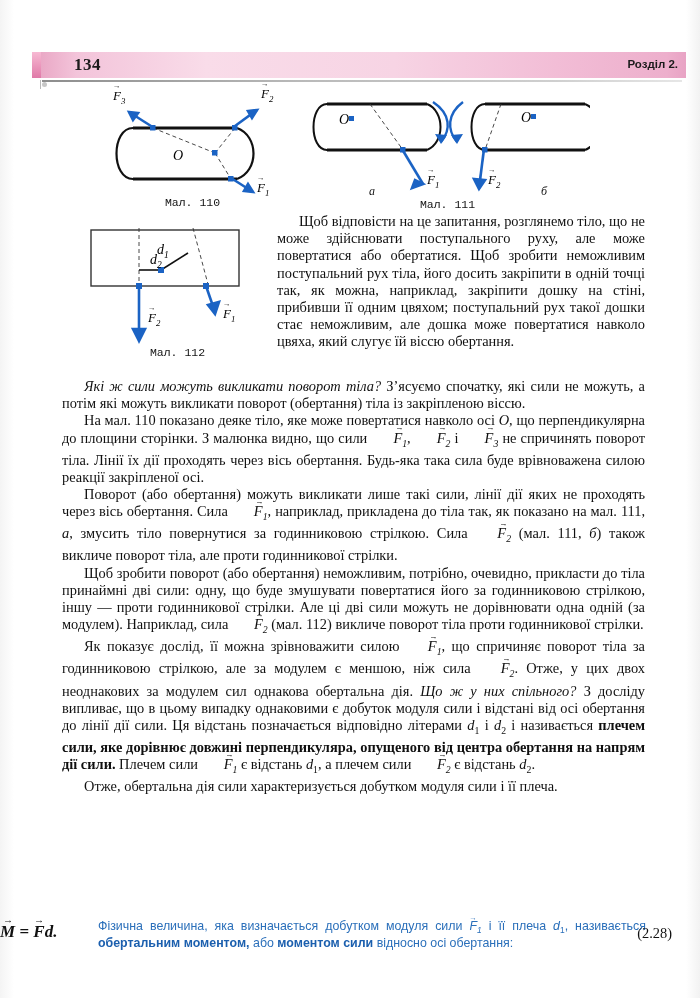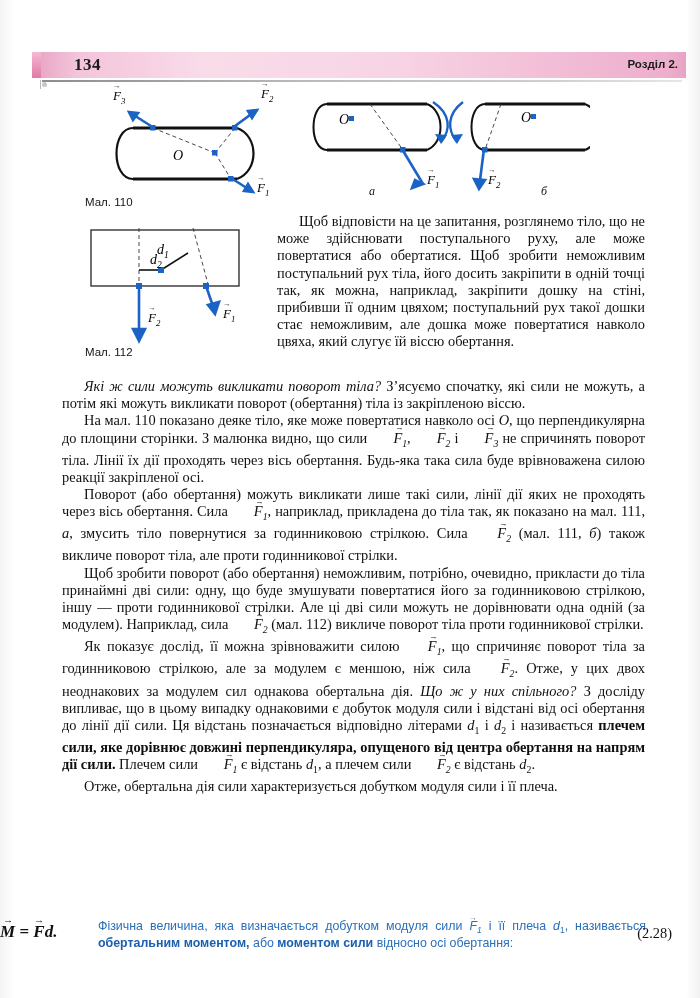--- a/index.html
+++ b/index.html
@@ -47,22 +47,22 @@
     transform:rotate(0deg);
   }
   .corner-mark:after{
     content:""; position:absolute; left:1px; top:2px; width:5px; height:5px;
     border-radius:50%; background:#c7c7c7;
   }
 
   
   .fig { position:absolute; }
   .fig-caption {
-    font-family:Liberation Sans, sans-serif;
-    font-size:11.5px; color:#141414; text-align:left;
+    font-family:Liberation Mono, monospace;
+    font-size:11.5px; color:#141414; text-align:center;
     white-space:nowrap;
   }
   .fig-sub {
     font-family:"Liberation Serif", serif;
     font-style:italic; font-size:12px; color:#141414;
     position:absolute;
   }
 
   
   .body-col {
@@ -200,20 +200,21 @@
     <div style="position:absolute; left:34px; top:24px; font-family:'Liberation Serif',serif; font-style:italic; font-size:14px;">O</div>
     <div style="position:absolute; left:216px; top:22px; font-family:'Liberation Serif',serif; font-style:italic; font-size:14px;">O</div>
     <div style="position:absolute; left:122px; top:84px; font-family:'Liberation Serif',serif; font-style:italic; font-size:13px;">
       <span class="vec">F</span><sub class="s">1</sub>
     </div>
     <div style="position:absolute; left:183px; top:84px; font-family:'Liberation Serif',serif; font-style:italic; font-size:13px;">
       <span class="vec">F</span><sub class="s">2</sub>
     </div>
     <div class="fig-sub" style="left:64px; top:96px;">а</div>
     <div class="fig-sub" style="left:236px; top:96px;">б</div>
+    <div class="fig-caption" style="position:absolute; left:0; top:110px; width:285px;">Мал. 111</div>
   </div>
 
   <div class="fig" style="left:85px; top:226px; width:185px; height:130px;">
     <svg width="185" height="120" viewBox="0 0 185 120">
       <rect x="6" y="4" width="148" height="56" fill="none" stroke="#333" stroke-width="1.4"></rect>
 
       <line x1="54" y1="2" x2="54" y2="62" stroke="#333" stroke-width="0.9" stroke-dasharray="4,3"></line>
       <line x1="108" y1="2" x2="124" y2="62" stroke="#333" stroke-width="0.9" stroke-dasharray="4,3"></line>
 
       <line x1="54" y1="44" x2="76" y2="44" stroke="#111" stroke-width="1.6"></line>

